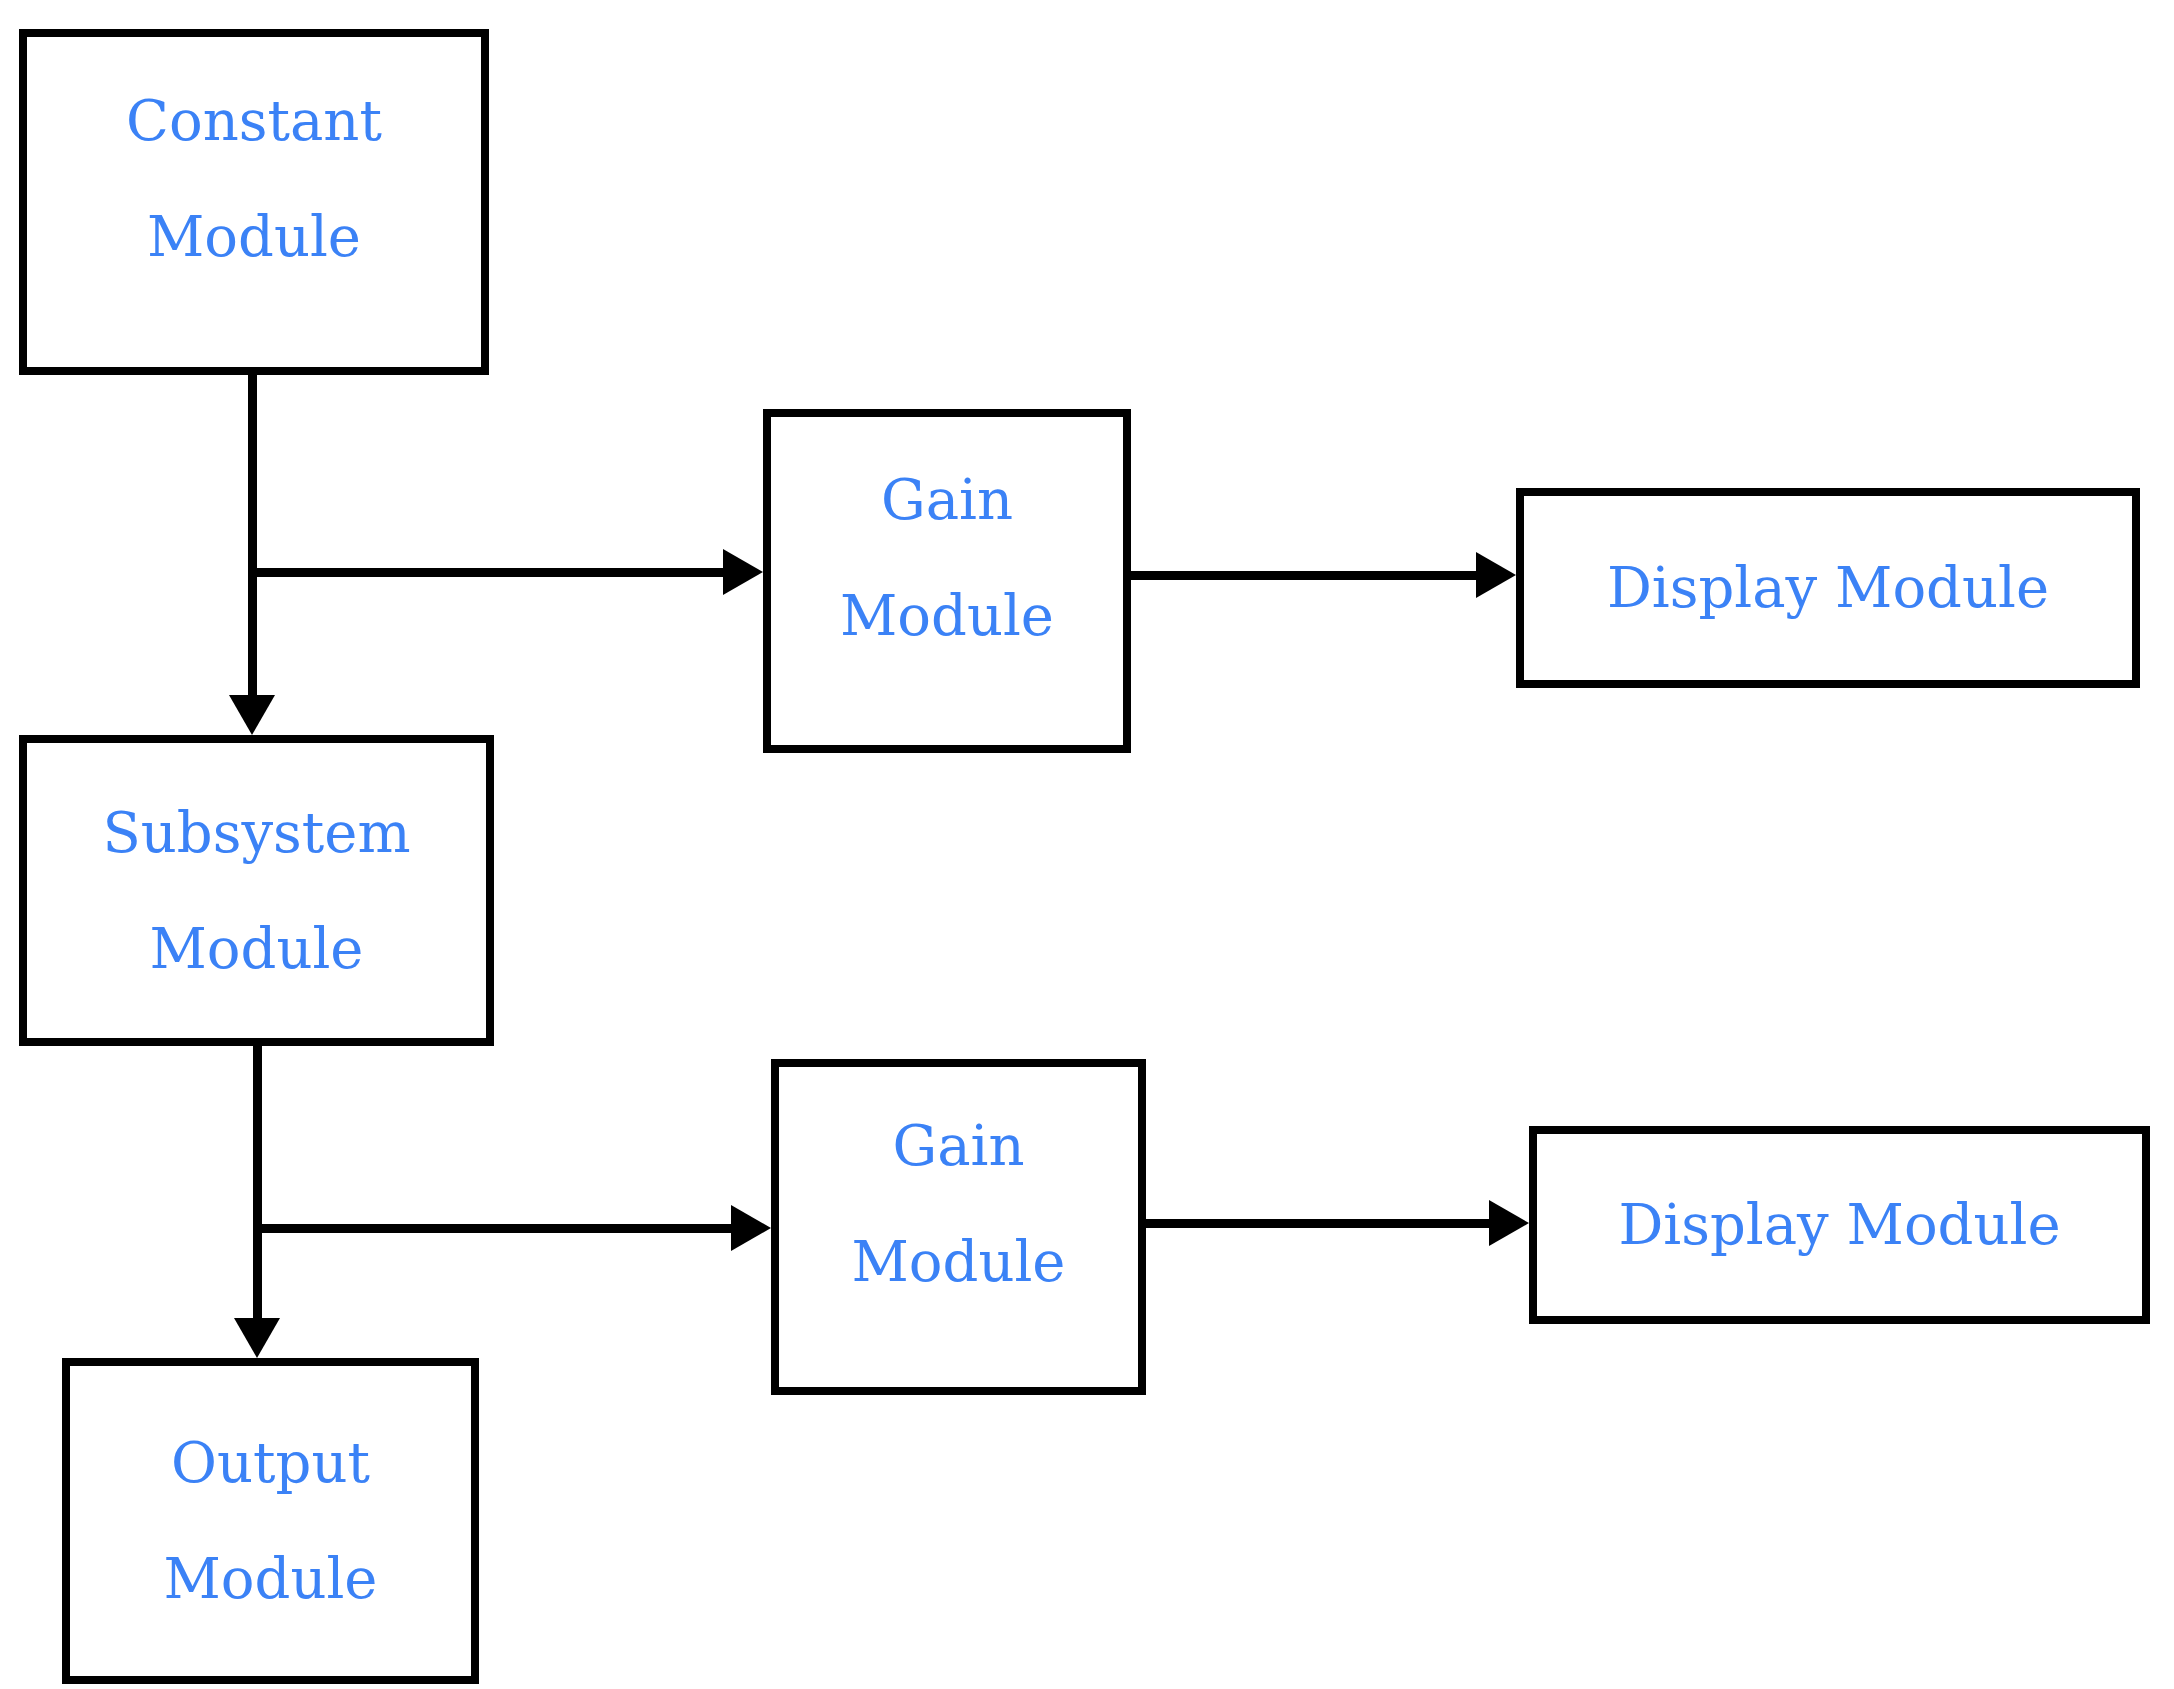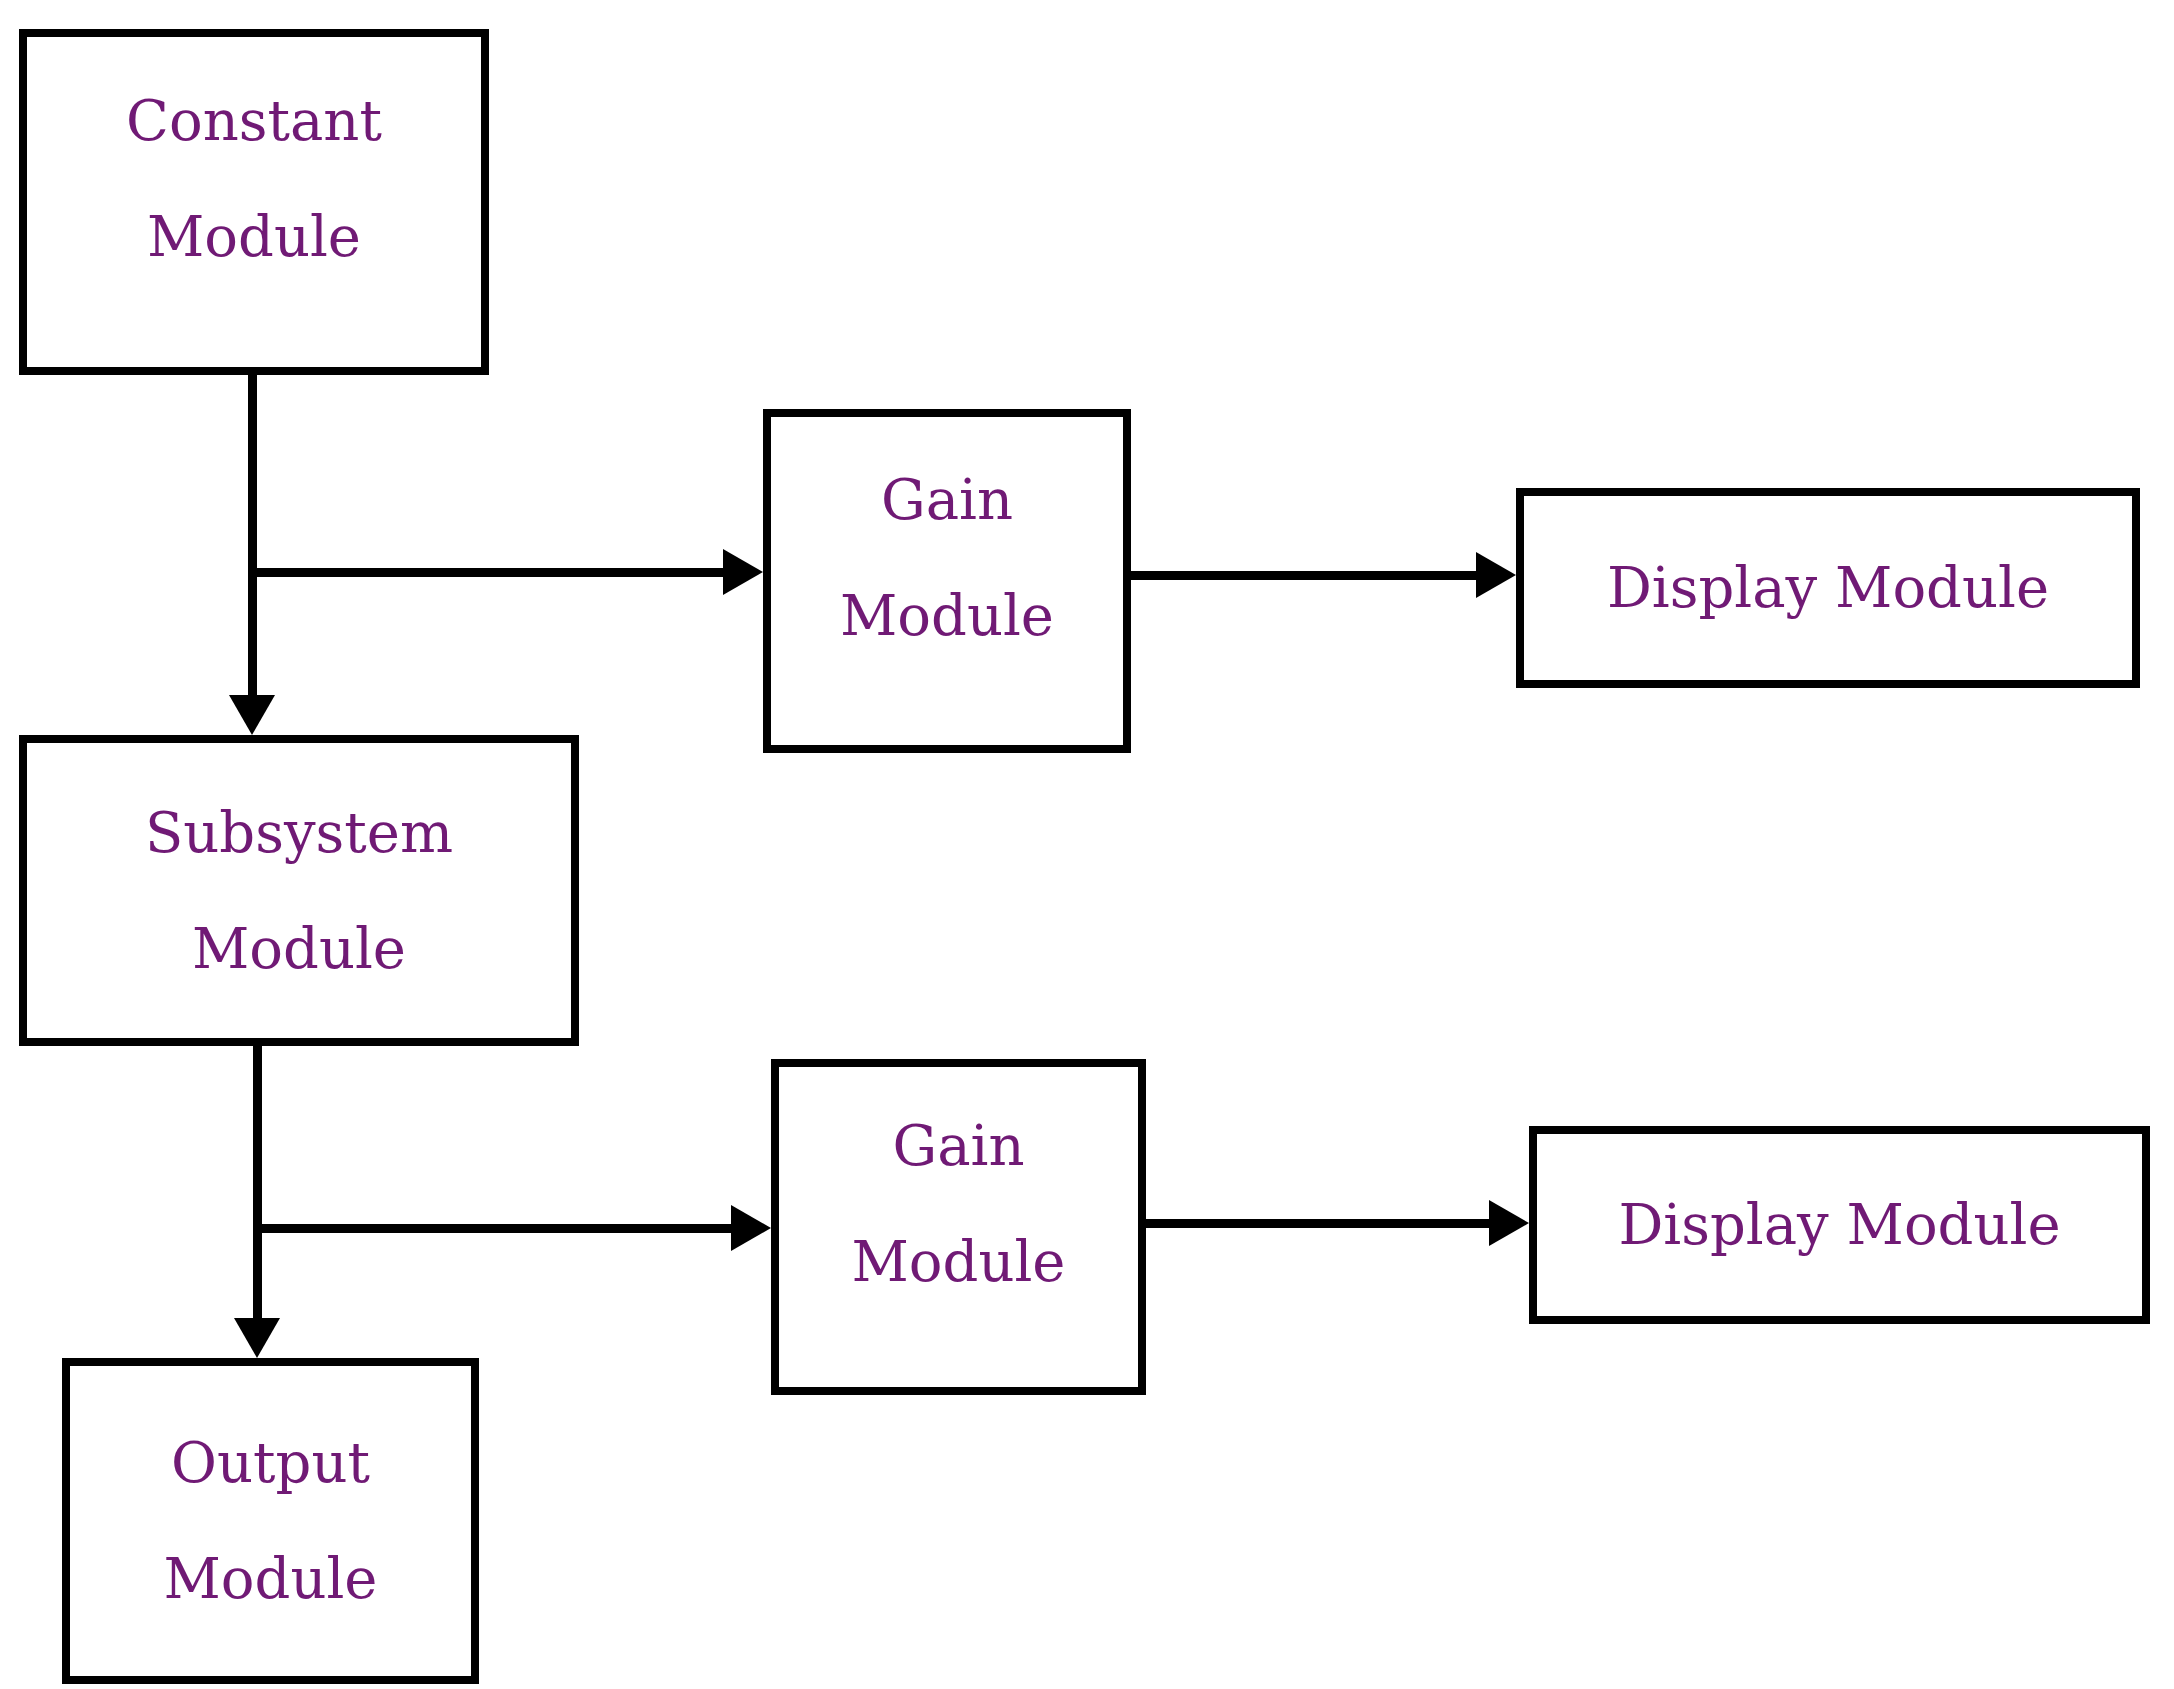--- a/index.html
+++ b/index.html
@@ -2,21 +2,21 @@
 <html><head>
 <meta charset="utf-8">
 <style>
   html, body { margin: 0; padding: 0; background: #ffffff; }
   .canvas {
     position: relative;
     width: 2174px;
     height: 1689px;
     background: #ffffff;
     font-family: "DejaVu Serif", "Liberation Serif", serif;
-    color: #701a75;
+    color: #3b82f6;
     overflow: hidden;
   }
   .node {
     position: absolute;
     box-sizing: border-box;
     border: 8px solid #000000;
     background: #ffffff;
     display: flex;
     flex-direction: column;
     align-items: center;
@@ -58,21 +58,21 @@
 
   <div class="node text-high" style="left:763px; top:409px; width:368px; height:344px;">
     <span>Gain</span>
     <span>Module</span>
   </div>
 
   <div class="node" style="left:1516px; top:488px; width:624px; height:200px;">
     <span>Display Module</span>
   </div>
 
-  <div class="node" style="left:19px; top:735px; width:560px; height:311px;">
+  <div class="node" style="left:19px; top:735px; width:475px; height:311px;">
     <span>Subsystem</span>
     <span>Module</span>
   </div>
 
   <div class="node text-high" style="left:771px; top:1059px; width:375px; height:336px;">
     <span>Gain</span>
     <span>Module</span>
   </div>
 
   <div class="node" style="left:53px; top:1358px; width:417px; height:326px;margin-left:9px;">

